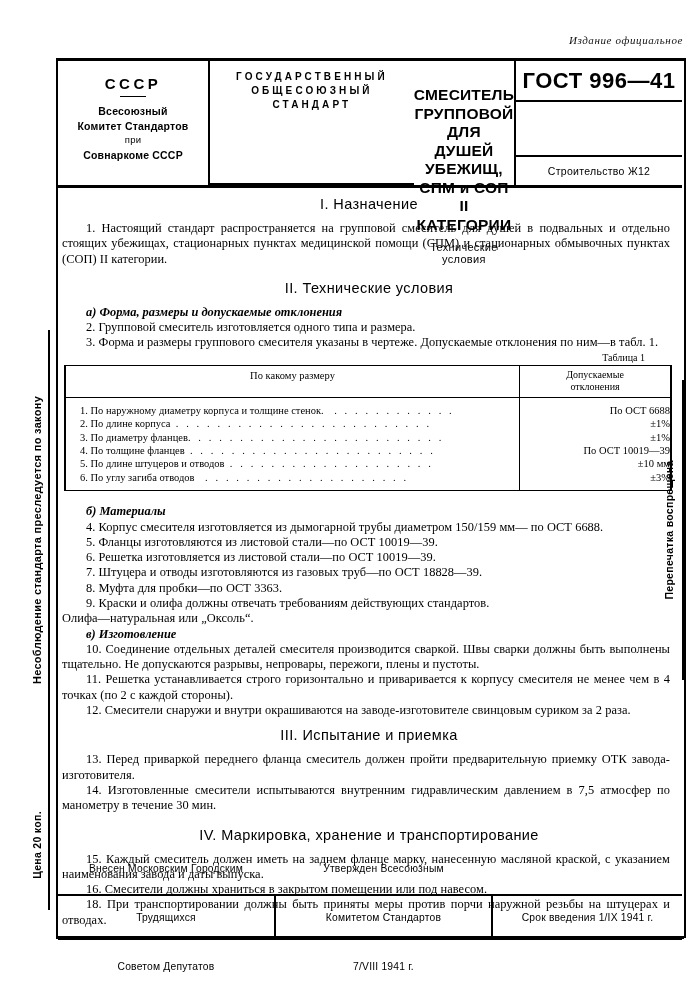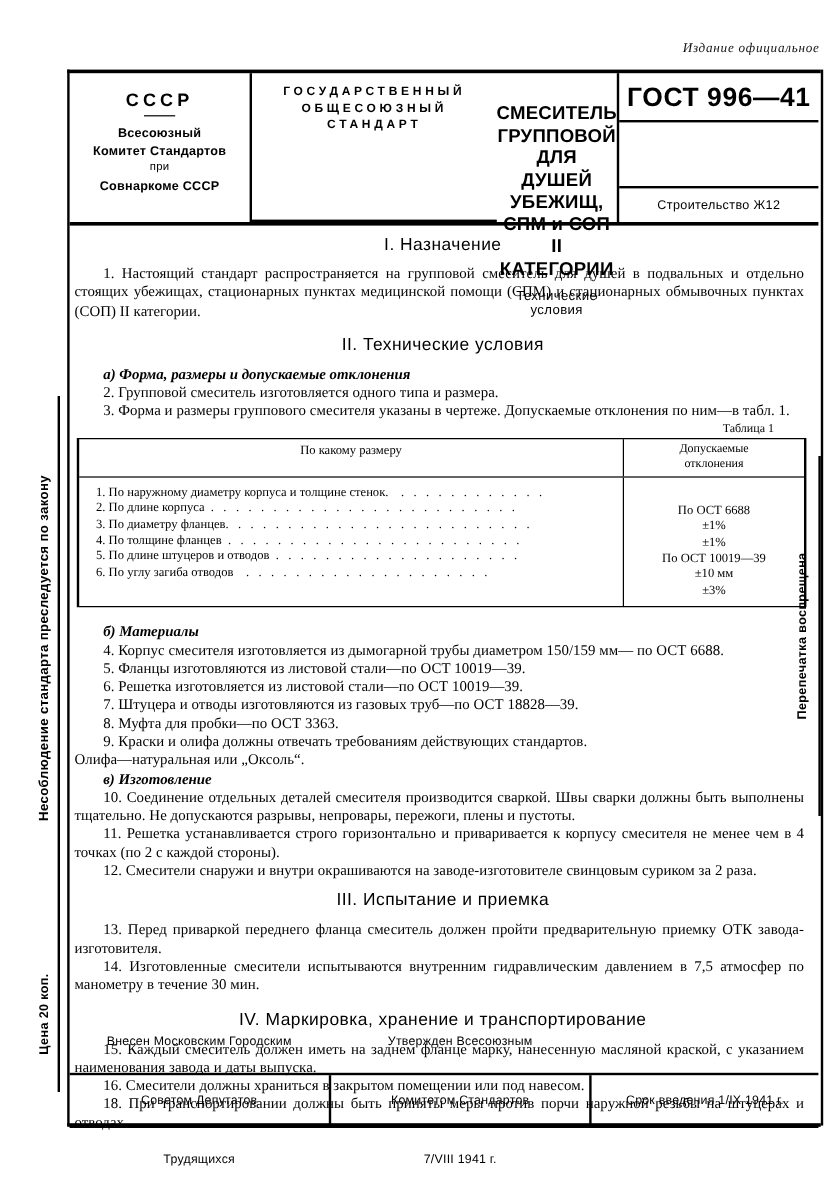--- a/index.html
+++ b/index.html
@@ -241,22 +241,21 @@
     display: flex;
   }
   .tbl-body .c1 {
     flex: 1;
     border-right: 1.4px solid #000;
     padding: 6px 6px 6px 14px;
   }
   .tbl-body .c2 {
     width: 150px;
     padding: 6px 0 6px 0;
-    text-align: center;
-    margin-top: 15px;
+    text-align: right;
   }
   .tbl-row {
     font-family: "Liberation Serif", serif;
     font-size: 10.5px;
     line-height: 13.4px;
     white-space: nowrap;
     overflow: hidden;
   }
   .tbl-row .dots {
     letter-spacing: 2.6px;
@@ -476,22 +475,22 @@
     <h2 class="sect">IV. Маркировка, хранение и транспортирование</h2>
     <div class="sp-b"></div>
     <p class="para">15. Каждый смеситель должен иметь на заднем фланце марку, нанесенную масляной краской, с указанием наименования завода и даты выпуска.</p>
     <p class="para">16. Смесители должны храниться в закрытом помещении или под навесом.</p>
     <p class="para">18. При транспортировании должны быть приняты меры против порчи наружной резьбы на штуцерах и отводах.</p>
   </div>
 
   <div class="footer">
     <div class="ft-cell ft-1">
       <div>Внесен Московским Городским</div>
+      <div>Трудящихся</div>
       <div>Советом Депутатов</div>
-      <div>Трудящихся</div>
     </div>
     <div class="ft-cell ft-2">
       <div>Утвержден Всесоюзным</div>
       <div>Комитетом Стандартов</div>
       <div>7/VIII 1941 г.</div>
     </div>
     <div class="ft-cell ft-3">
       <div>Срок введения 1/IX 1941 г.</div>
     </div>
   </div>

